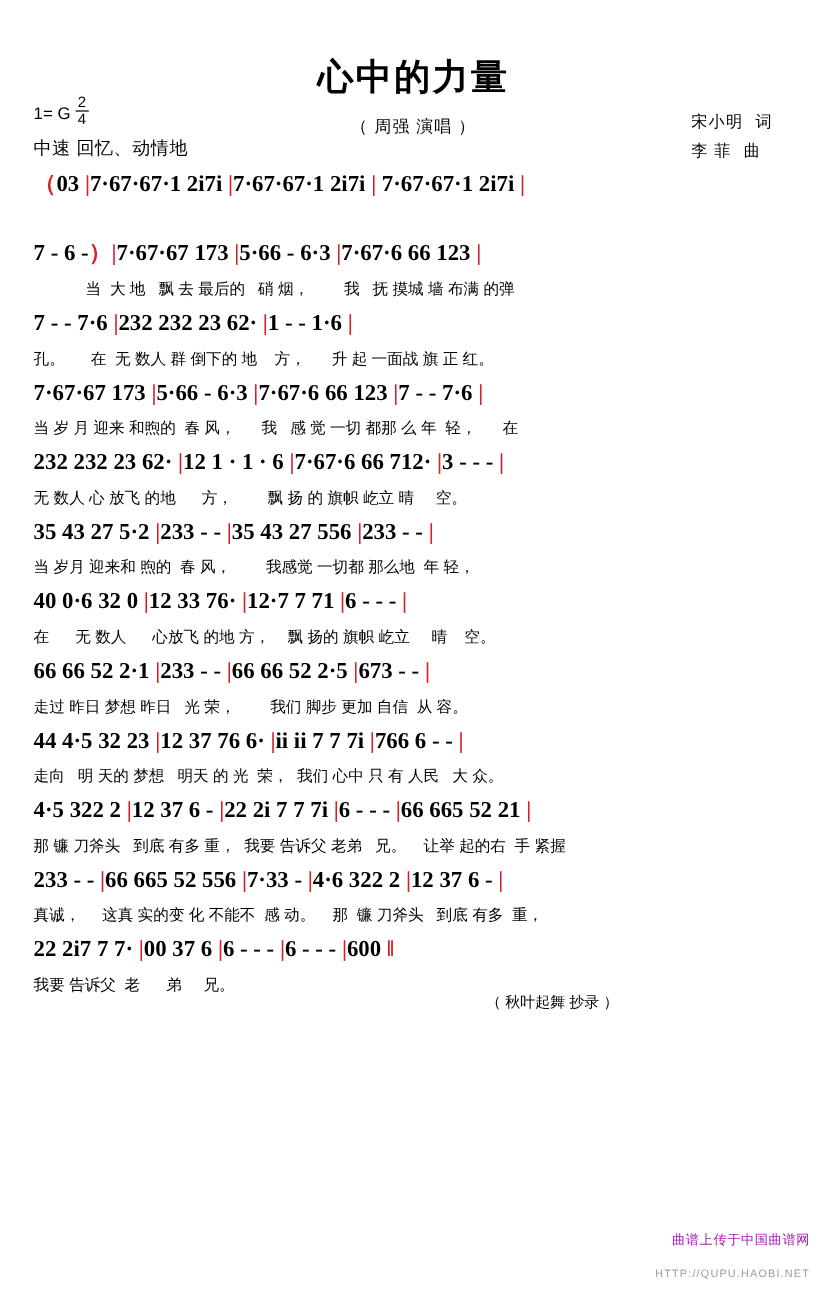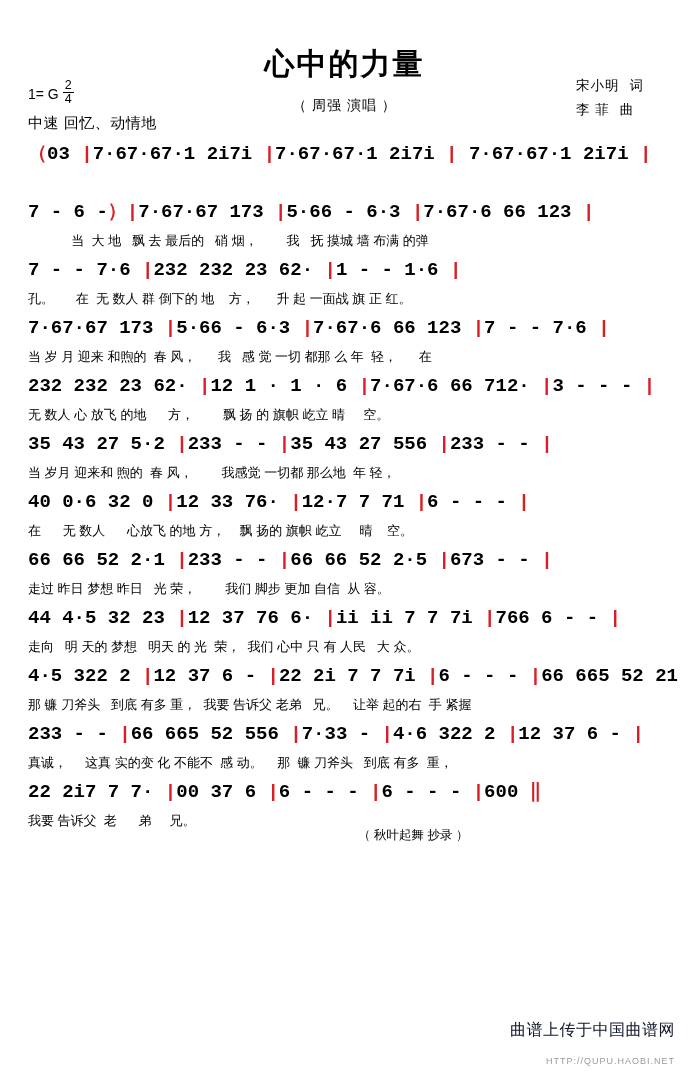--- a/index.html
+++ b/index.html
@@ -35,21 +35,21 @@
   }
   .subtitle {
     text-align: center;
     font-family: "Liberation Sans", sans-serif;
     font-size: 14px;
     letter-spacing: 1px;
   }
   .credits {
     position: absolute;
     right: 46px;
-    top: 62px;
+    top: 78px;
     font-family: "Liberation Sans", sans-serif;
     font-size: 13.5px;
     line-height: 24px;
     text-align: left;
   }
   .credit-line span.name { letter-spacing: 1px; }
   .credit-line span.role { margin-left: 10px; }
 
   .keysig {
     position: absolute;
@@ -85,21 +85,21 @@
   .music {
     position: relative;
     margin-top: 14px;
     padding: 0 26px 0 28px;
   }
   .sysrow {
     position: relative;
     margin-bottom: 2px;
   }
   .noteline {
-    font-family: Liberation Mono, monospace;
+    font-family: Liberation Serif, serif;
     font-size: 19px;
     font-weight: bold;
     white-space: pre;
     letter-spacing: 0px;
     line-height: 30px;
     height: 34px;
     color: #000;
   }
   .lyricline {
     font-family: "Liberation Sans", sans-serif;
@@ -117,33 +117,34 @@
 
   
   .footer {
     position: absolute;
     right: 14px;
     bottom: 24px;
     text-align: right;
     font-family: "Liberation Sans", sans-serif;
   }
   .footer .f1 {
-    font-size: 16px;
-    color: #0f172a;
+    font-size: 11px;
+    color: #a21caf;
     letter-spacing: 0.5px;
   }
   .footer .f2 {
     font-size: 9px;
     color: #9a9a9a;
     letter-spacing: 1px;
     margin-top: 15px;
   }
   .arranger {
     font-family: "Liberation Sans", sans-serif;
     font-size: 12.5px;
+    margin-left: 47px;
   }
 </style>
 </head>
 <body>
 
 <div class="page">
 
   <h1 class="title">心中的力量</h1>
   <div class="subtitle">（ 周强 演唱 ）</div>
 

